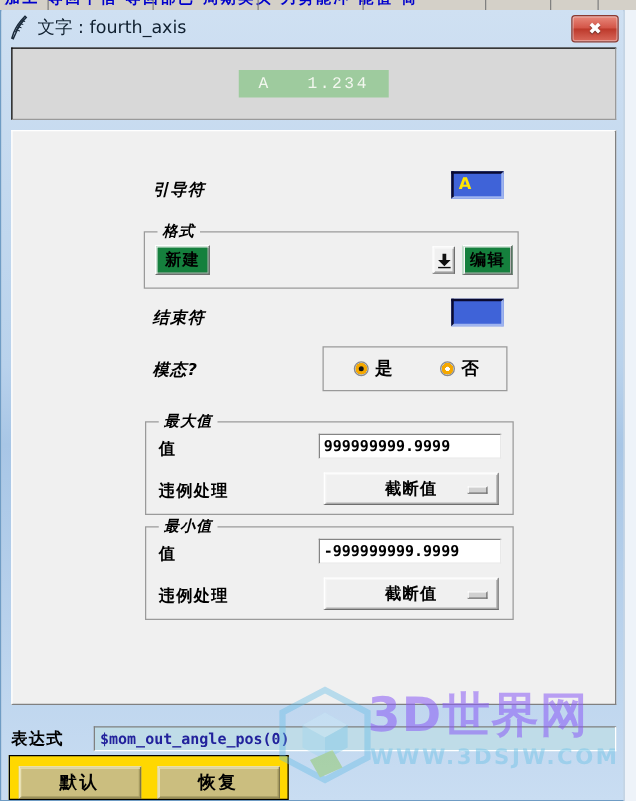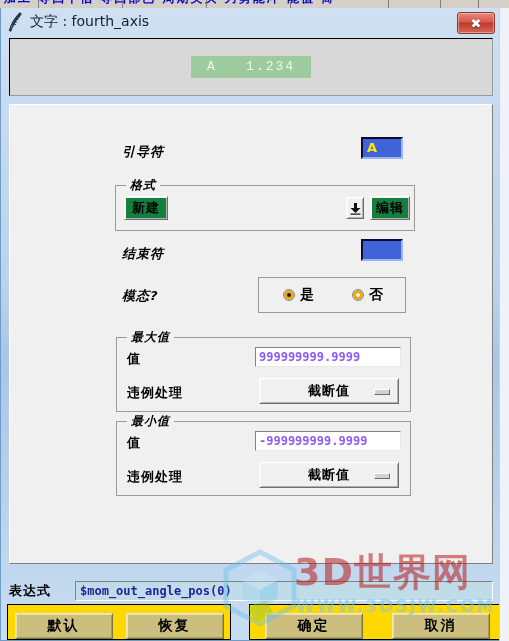--- a/index.html
+++ b/index.html
@@ -285,21 +285,21 @@
   }
 
   
   .textfield {
     background: #ffffff;
     border: 1px solid;
     border-color: #848484 #e8e8e8 #e8e8e8 #848484;
     font-family: "DejaVu Sans Mono", monospace;
     font-size: 12px;
     font-weight: bold;
-    color: #8b5cf6;
+    color: #000000;
     padding: 2px 3px;
     box-sizing: border-box;
     display: flex;
     align-items: center;
     cursor: text;
     letter-spacing: 0px;
   }
 
   
   .optmenu {
@@ -404,21 +404,21 @@
     width: 291px; height: 80px;
     pointer-events: none;
     opacity: 0.55;
   }
   .wm-text {
     position: absolute;
     left: 76px; top: 2px;
     font-family: "DejaVu Sans", sans-serif;
     font-size: 38px;
     font-weight: bold;
-    color: #b91c1c;
+    color: #8b5cf6;
     letter-spacing: 1px;
     white-space: nowrap;
     line-height: 44px;
   }
   .wm-sub {
     position: absolute;
     left: 78px; top: 48px;
     font-family: "DejaVu Sans", sans-serif;
     font-size: 17px;
     font-weight: bold;
@@ -536,24 +536,20 @@
     </div>
 
     <div class="expr-row">
       <span class="expr-label">表达式</span>
       <div class="expr-field">$mom_out_angle_pos(0)</div>
     </div>
 
     <div class="actionbar left">
       <div class="act-btn">默认</div>
       <div class="act-btn">恢复</div>
-    </div>
-    <div class="actionbar right">
-      <div class="act-btn">确定</div>
-      <div class="act-btn">取消</div>
     </div>
 
   </div>
 
   <div class="parent-scroll"></div>
 
   <div class="watermark">
     <svg width="84" height="80" viewBox="0 0 84 80">
       <g opacity="0.75">
         <path d="M42 4 L76 22 L76 58 L42 76 L8 58 L8 22 Z" fill="none" stroke="#66bce6" stroke-width="5"></path>

